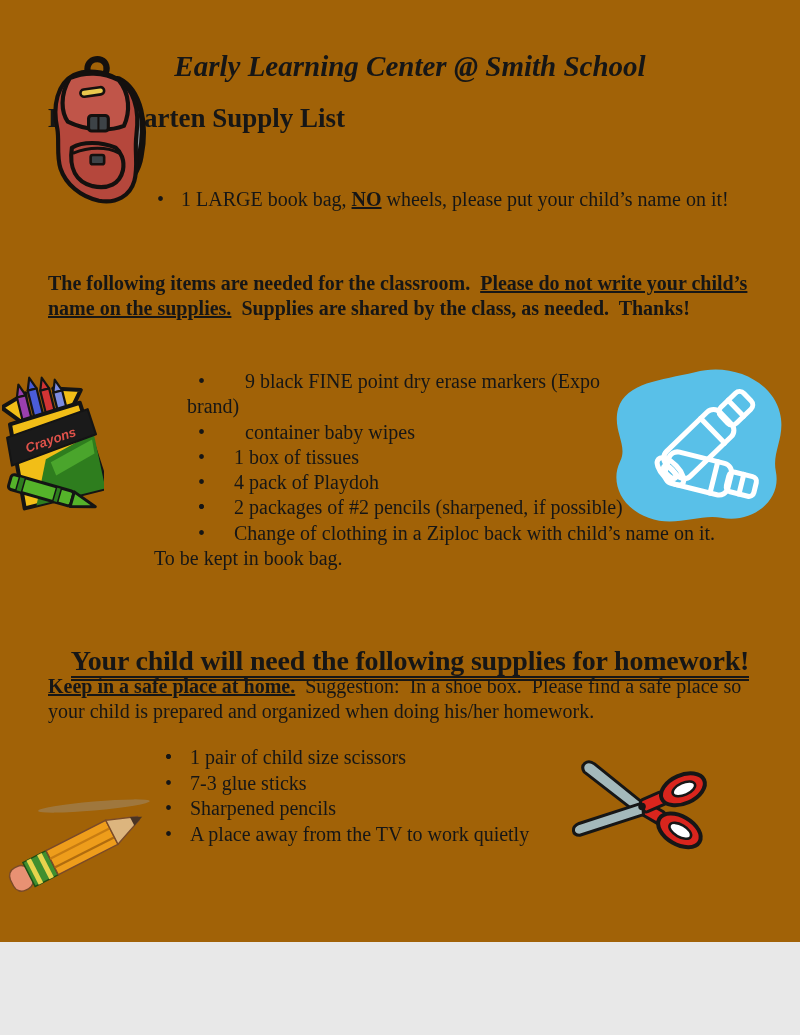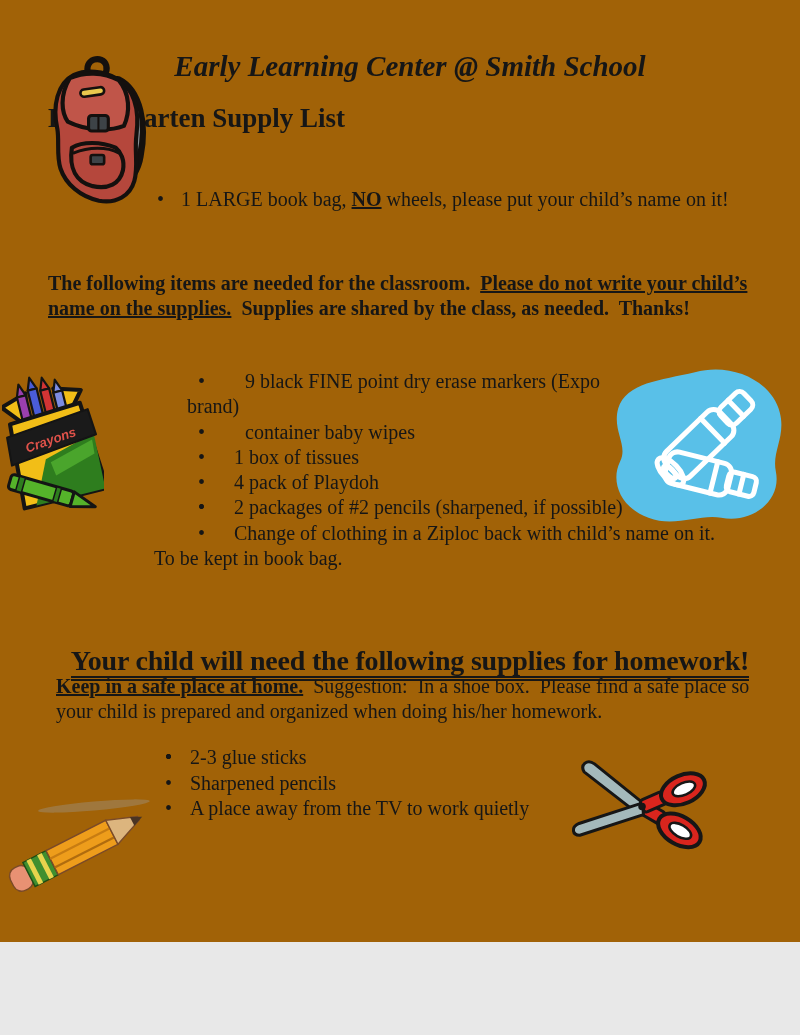--- a/index.html
+++ b/index.html
@@ -57,21 +57,21 @@
   .ccont-b{padding-left:0px;margin-left:-6px;}
 
   
   .hw-heading{
     position:absolute;left:0;top:645px;width:724px;
     text-align:center;
     font-size:28px;font-weight:bold;letter-spacing:-0.2px;
   }
   .hw-heading .dbl-u{border-bottom:5px double #161616;padding-bottom:0px;}
   .hw-note{
-    position:absolute;left:8px;top:674px;width:716px;
+    position:absolute;left:0;top:674px;width:716px;
     font-size:20px;line-height:25px;
   }
   .homework-list{
     position:absolute;left:117px;top:745px;width:480px;
     font-size:20px;line-height:25.5px;
   }
   .hrow{position:relative;padding-left:25px;}
   .hrow .bullet-glyph{left:0;}
 
   
@@ -133,24 +133,25 @@
 
     <div class="hw-heading"><span class="dbl-u">Your child will need the following supplies for homework!</span></div>
     <div class="hw-note"><span class="u-bold">Keep in a safe place at home.</span><span>&nbsp; Suggestion:&nbsp; In a shoe box.&nbsp; Please find a safe place so your child is prepared and organized when doing his/her homework.</span></div>
 
     <div class="homework-list">
       <div class="hrow bullet-row">
         <span class="bullet-glyph">•</span>
       </div>
       <div class="hrow bullet-row">
         <span class="bullet-glyph">•</span>
-      </div>
-      <div class="hrow bullet-row">
-        <span class="bullet-glyph">•</span>
-        <span>2-3 glue sticks</span>
+        <span>1 pair of child size scissors</span>
+      </div>
+      <div class="hrow bullet-row">
+        <span class="bullet-glyph">•</span>
+        <span>7-3 glue sticks</span>
       </div>
       <div class="hrow bullet-row">
         <span class="bullet-glyph">•</span>
         <span>Sharpened pencils</span>
       </div>
       <div class="hrow bullet-row">
         <span class="bullet-glyph">•</span>
         <span>A place away from the TV to work quietly</span>
       </div>
     </div>

